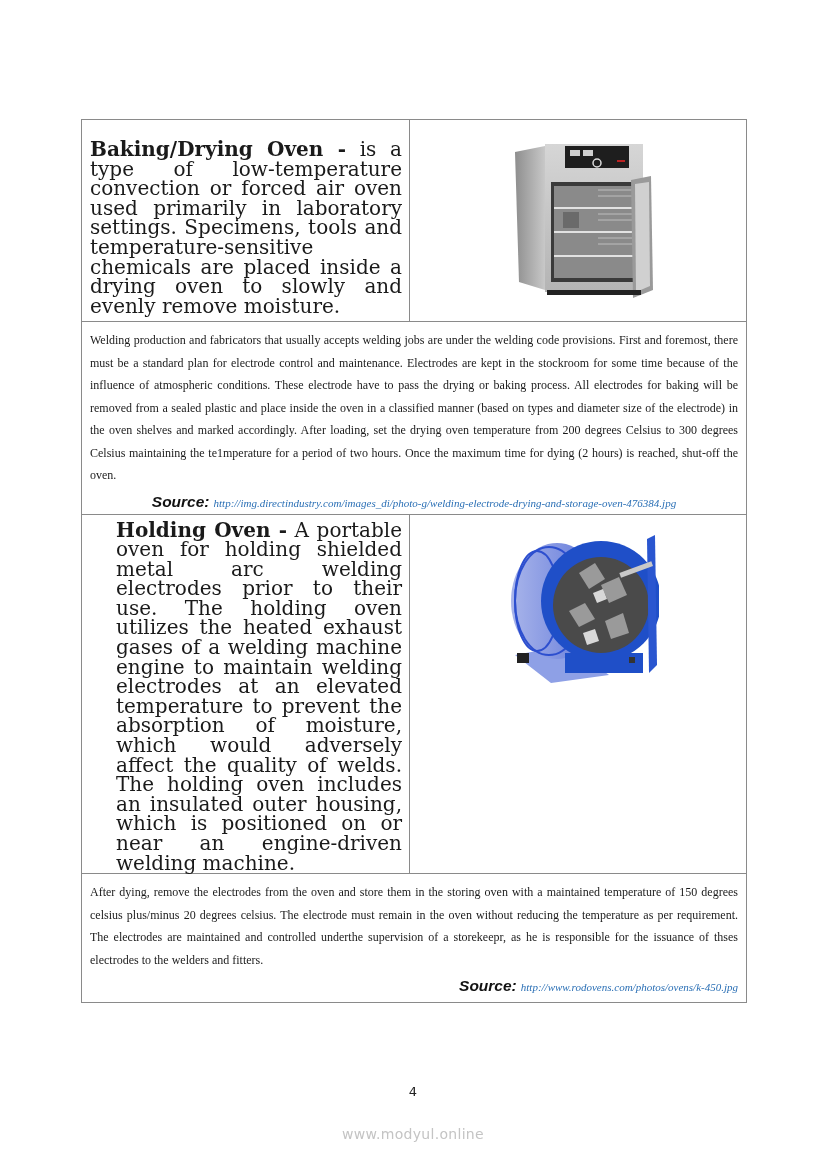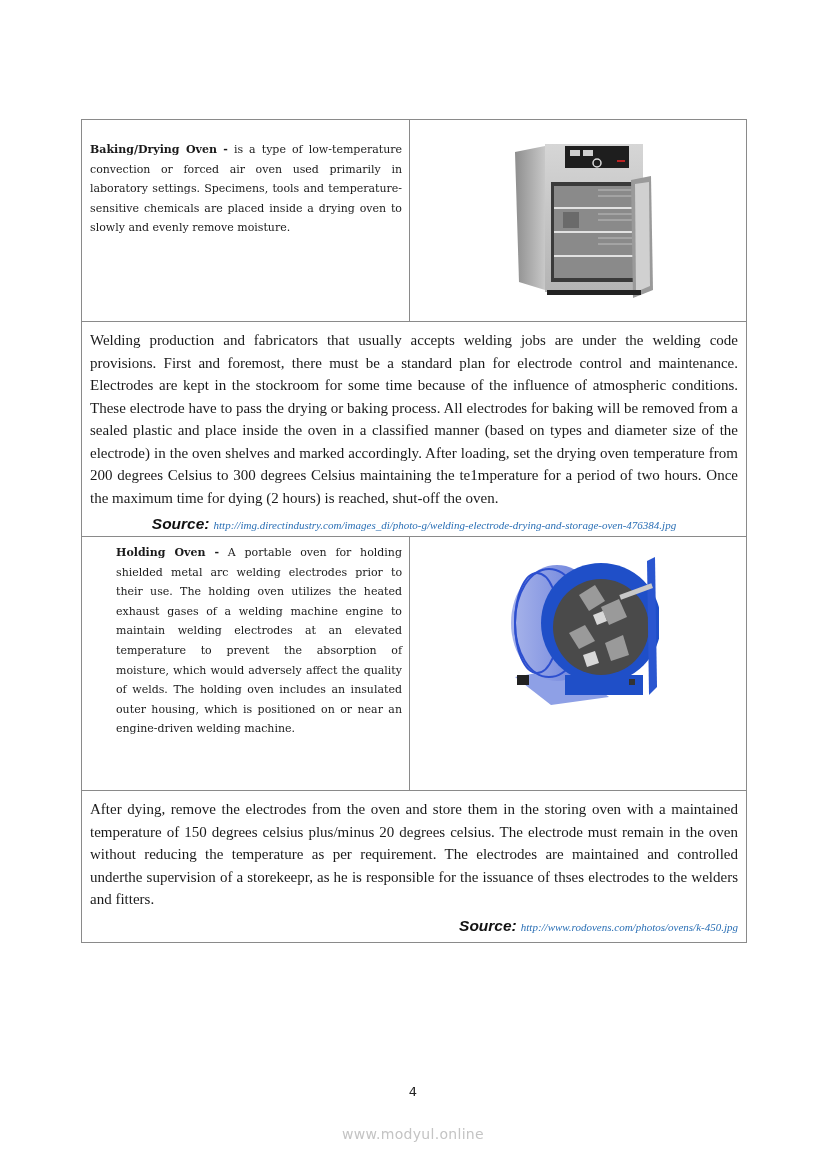--- a/index.html
+++ b/index.html
@@ -6,27 +6,27 @@
     body { width: 826px; height: 1169px; position: relative; overflow: hidden; }
     .page { position: absolute; left: 0; top: 0; width: 826px; height: 1169px; background: #fff; }
     table.doc {
       position: absolute; left: 81px; top: 119px; width: 665px;
       border-collapse: collapse; table-layout: fixed;
     }
     table.doc td {
       border: 1.5px solid #8a8a8a; vertical-align: top; padding: 0;
     }
     .cell-text {
-      font-family: "DejaVu Serif", serif; font-size: 11px; line-height: 19.6px;
+      font-family: "DejaVu Serif", serif; font-size: 20px; line-height: 19.6px;
       color: #1a1a1a; text-align: justify; padding: 20px 7px 0 8px;
     }
     .cell-text.holding { padding-top: 6px; margin-left: 26px; }
     .bold { font-weight: bold; }
     .para {
-      font-family: "Liberation Serif", serif; font-size: 15px; line-height: 22.5px;
+      font-family: "Liberation Serif", serif; font-size: 12px; line-height: 22.5px;
       color: #1a1a1a; text-align: justify; padding: 7px 8px 0 8px;
     }
     .source-line {
       font-family: "Liberation Serif", serif; text-align: center; padding: 6px 8px 2px 8px;
       line-height: 17px;
     }
     .source-line.left { text-align: right; padding-top: 6px; padding-bottom: 6px; }
     .source-label {
       font-family: "Liberation Sans", sans-serif; font-weight: bold; font-style: italic;
       font-size: 15.5px; color: #111;

